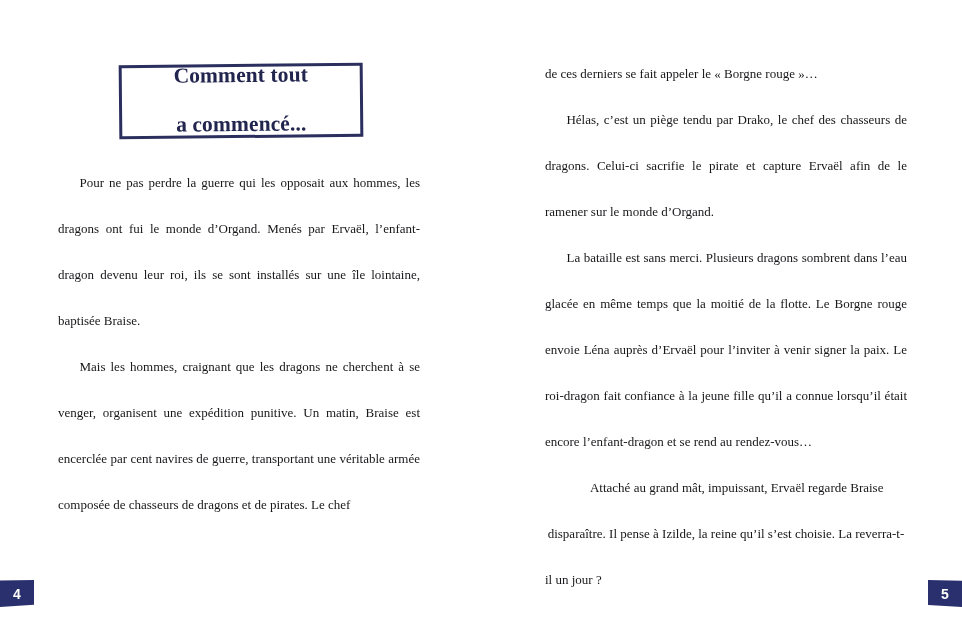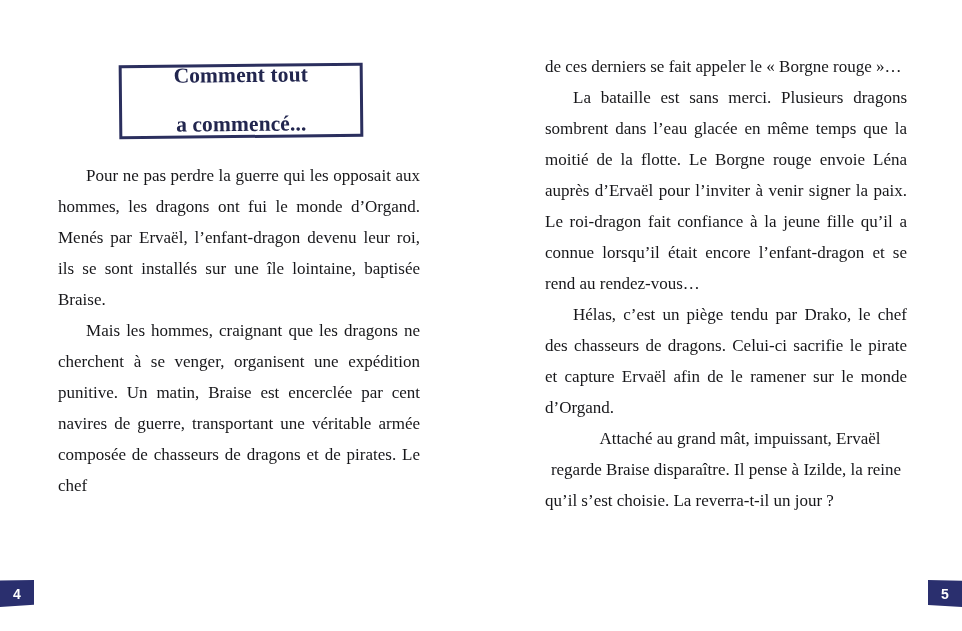--- a/index.html
+++ b/index.html
@@ -48,22 +48,22 @@
     padding-bottom: 2px;
   }
   .title-line-1 { display: block; }
   .title-line-2 { display: block; margin-top: 20px; }
 
   
   .col {
     position: absolute;
     top: 160px;
     width: 362px;
-    font-size: 17px;
-    line-height: 31px;
+    font-size: 13px;
+    line-height: 46px;
     text-align: justify;
     text-justify: inter-word;
     color: #17171a;
     hyphens: none;
   }
   .col-left  { left: 58px; }
   .col-right { left: 545px; top: 51px; width: 362px; }
 
   .col p {
     margin: 0;
@@ -120,21 +120,21 @@
     </div>
   </div>
 
   <div class="col col-left">
     <p>Pour ne pas perdre la guerre qui les opposait aux hommes, les dragons ont fui le monde d’Organd. Menés par Ervaël, l’enfant-dragon devenu leur roi, ils se sont installés sur une île lointaine, baptisée Braise.</p>
     <p class="justify-last">Mais les hommes, craignant que les dragons ne cherchent à se venger, organisent une expédition punitive. Un matin, Braise est encerclée par cent navires de guerre, transportant une véritable armée composée de chasseurs de dragons et de pirates. Le chef</p>
   </div>
 
   <div class="col col-right">
     <p class="cont">de ces derniers se fait appeler le « Borgne rouge »…</p>
+    <p>Hélas, c’est un piège tendu par Drako, le chef des chasseurs de dragons. Celui-ci sacrifie le pirate et capture Ervaël afin de le ramener sur le monde d’Organd.</p>
     <p>La bataille est sans merci. Plusieurs dragons sombrent dans l’eau glacée en même temps que la moitié de la flotte. Le Borgne rouge envoie Léna auprès d’Ervaël pour l’inviter à venir signer la paix. Le roi-dragon fait confiance à la jeune fille qu’il a connue lorsqu’il était encore l’enfant-dragon et se rend au rendez-vous…</p>
-    <p>Hélas, c’est un piège tendu par Drako, le chef des chasseurs de dragons. Celui-ci sacrifie le pirate et capture Ervaël afin de le ramener sur le monde d’Organd.</p>
     <p>Attaché au grand mât, impuissant, Ervaël regarde Braise disparaître. Il pense à Izilde, la reine qu’il s’est choisie. La reverra-t-il un jour ?</p>
   </div>
 
   <div class="page-tab page-tab-left">4</div>
   <div class="page-tab page-tab-right">5</div>
 
 </div>
 
 </body></html>

